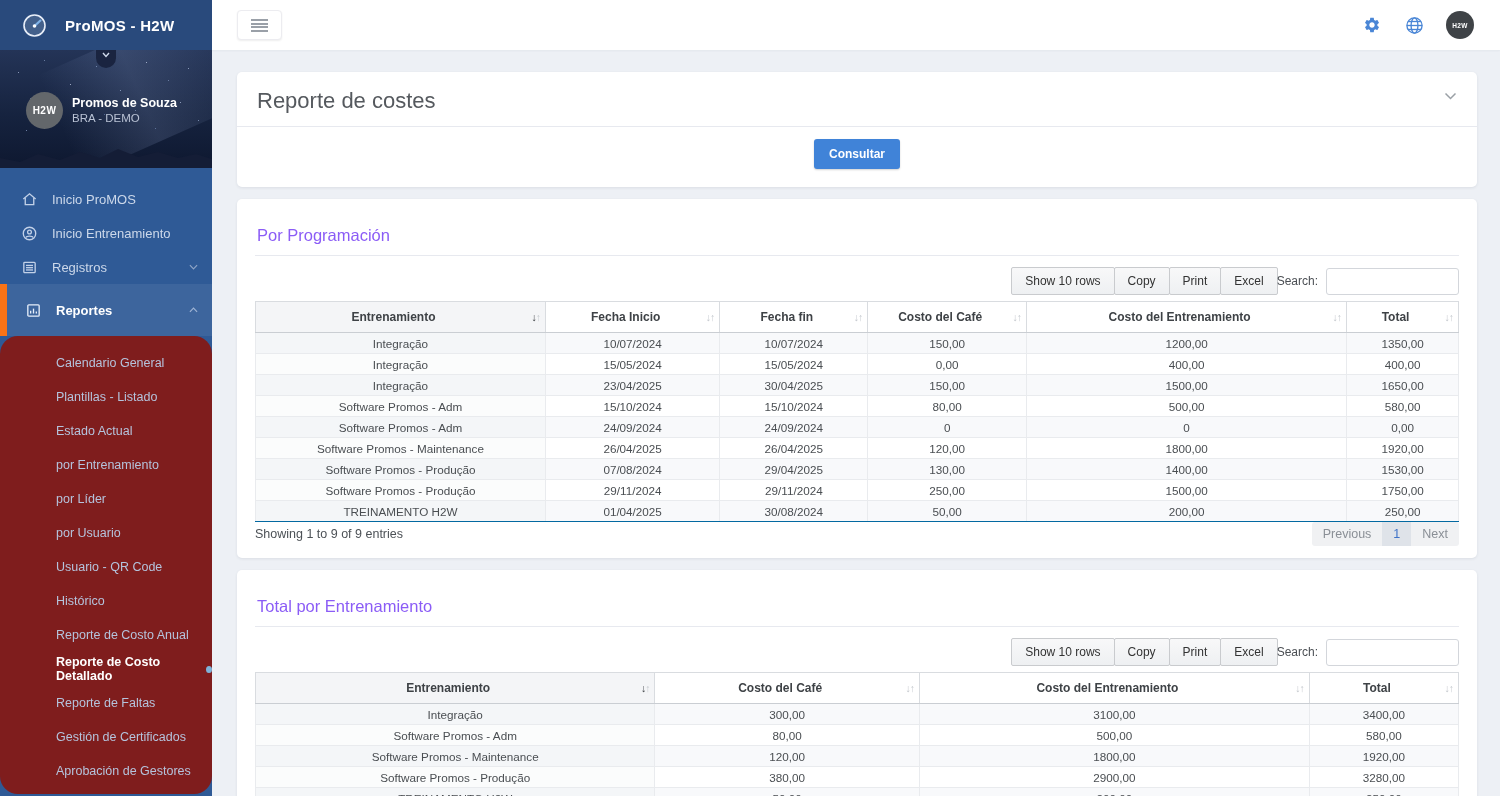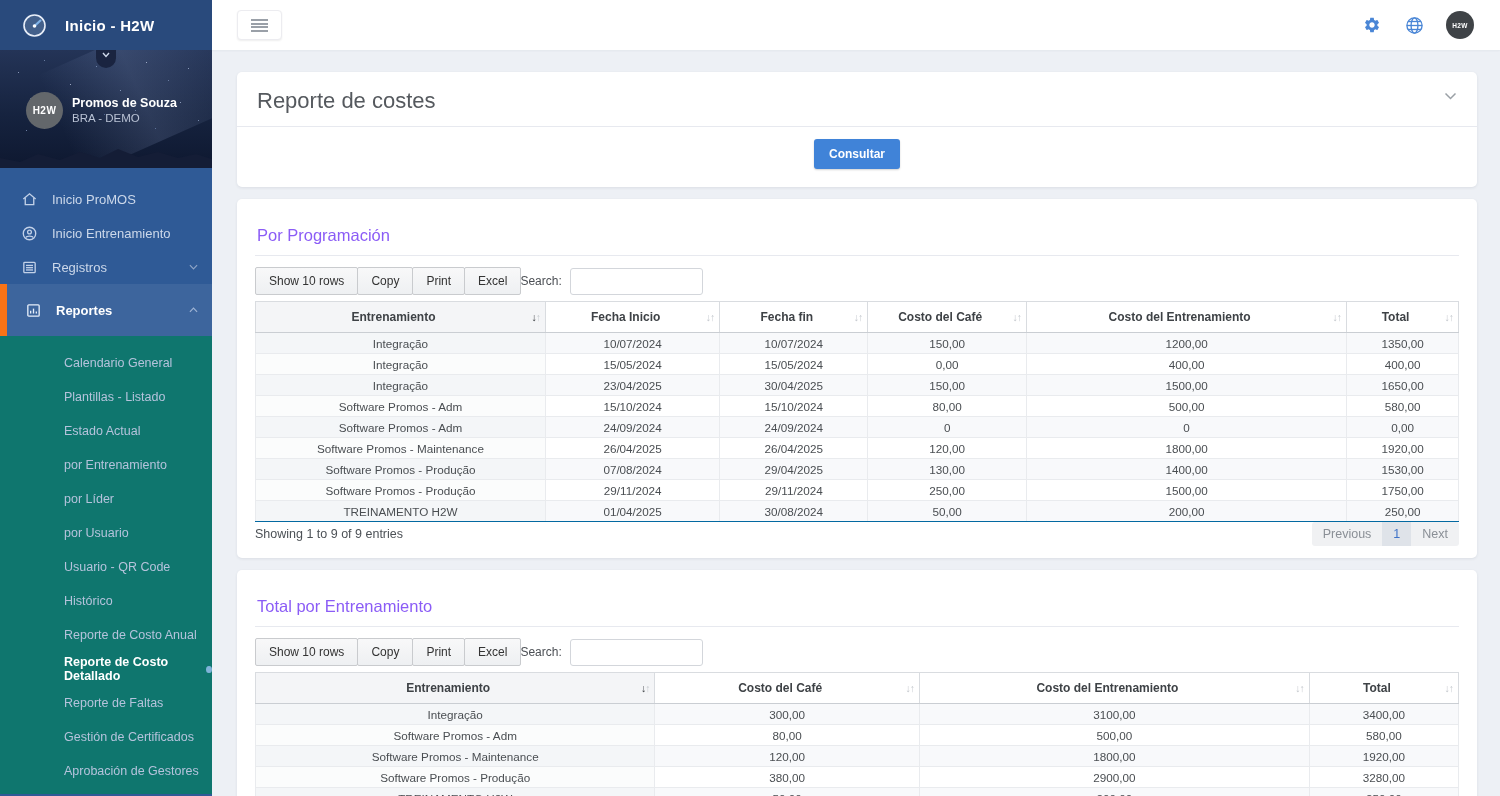--- a/index.html
+++ b/index.html
@@ -29,21 +29,21 @@
   .pname { position:absolute; left:72px; top:46px; color:#fff; font-size:12.5px; font-weight:bold; }
   .porg { position:absolute; left:72px; top:62px; color:#b9c2d4; font-size:11.5px; }
 
   .menu { padding-top:14px; }
   .menu-item { height:34px; display:flex; align-items:center; padding:0 14px 0 20px; color:#ccd8ea; font-size:13px; cursor:pointer; }
   .menu-item .mi-icon { width:18px; display:flex; justify-content:center; }
   .menu-item .mi-label { margin-left:14px; }
   .menu-item .mi-chev { margin-left:auto; display:flex; }
   .menu-item.active { background:rgba(255,255,255,.07); border-left:7px solid #f97316; padding-left:17px; height:52px; }
   .menu-item.active .mi-label { color:#fff; font-weight:bold; }
-  .submenu { background:#0f766e; padding:10px 0 6px 12px; }
+  .submenu { background:#7f1d1d; padding:10px 0 6px 4px;border-radius:18px; }
   .subitem { height:34px; display:flex; align-items:center; padding-left:52px; color:#b5c3dc; font-size:12.5px; cursor:pointer; }
   .subitem.active { color:#fff; font-weight:bold; }
   .active-dot { width:7px; height:7px; border-radius:50%; background:#7fb3d9; margin-left:12px; }
 
   
   .main { flex:1; display:flex; flex-direction:column; height:796px; overflow:hidden; }
   .topbar { height:50px; flex:0 0 50px; background:#fff; display:flex; align-items:center; justify-content:space-between;
     padding:0 26px 0 25px; box-shadow:0 1px 2px rgba(40,50,70,.05); position:relative; z-index:2; }
   .hamburger { width:45px; height:30px; background:#fff; border:1px solid #ececf0; border-radius:4px;
     box-shadow:0 1px 2px rgba(0,0,0,.07); display:flex; align-items:center; justify-content:center; cursor:pointer; }
@@ -60,21 +60,21 @@
   .page-title { margin:0; font-size:22px; font-weight:400; color:#55595e; }
   .collapse-chev { color:#9aa0a6; display:flex; padding-top:4px; cursor:pointer; }
   .divider { border-top:1px solid #e7e9ef; }
   .consult-row { display:flex; justify-content:center; padding:12px 0 18px 0; }
   .btn-primary { background:#4083d8; color:#fff; border:none; border-radius:3px; font-size:12px; font-weight:bold;
     padding:8px 15px; cursor:pointer; box-shadow:0 1px 2px rgba(0,0,0,.18); font-family:inherit; }
 
   .table-card { padding:14px 18px 12px 18px; }
   .section-title { margin:13px 0 10px 2px; font-size:16.5px; font-weight:400; color:#8b5cf6; }
   .table-card .divider { margin-bottom:11px; }
-  .table-top { display:flex; justify-content:flex-start; align-items:center; margin-bottom:6px; }
+  .table-top { display:flex; justify-content:flex-end; align-items:center; margin-bottom:6px; }
   .dt-buttons { display:flex; }
   .dt-btn { font-size:12px; color:#333; background:linear-gradient(#f8f8f9,#eef0f2); border:1px solid #c9cbce;
     border-radius:2px; padding:6px 13px; margin-right:-1px; cursor:pointer; font-family:inherit; }
   .search-box { display:flex; align-items:center; }
   .search-box label { font-size:12px; color:#4b4f54; margin-right:8px; }
   .search-box input { width:133px; height:27px; border:1px solid #d3d6db; border-radius:3px; background:#fff; padding:0 8px;
     font-size:12px; font-family:inherit; outline:none; }
 
   table.dt { width:100%; border-collapse:collapse; table-layout:fixed; }
   table.dt thead th { font-size:12px; font-weight:bold; color:#3e4246; padding:8px 18px 8px 4px; background:#fff;
@@ -105,21 +105,21 @@
 
   <aside class="sidebar">
     <div class="sb-header">
       <span class="sb-logo">
         <svg width="27" height="27" viewBox="0 0 27 27">
           <circle cx="13.5" cy="13.5" r="10.5" fill="rgba(255,255,255,.12)" stroke="#e8eef8" stroke-width="1.6"></circle>
           <line x1="13.5" y1="14" x2="20" y2="8" stroke="#7fb3e8" stroke-width="2.2"></line>
           <circle cx="13.5" cy="14" r="1.8" fill="#ffffff"></circle>
         </svg>
       </span>
-      <span class="sb-title">Inicio - H2W</span>
+      <span class="sb-title">ProMOS - H2W</span>
     </div>
 
     <div class="profile">
       <span class="nebula"></span>
       <span class="stars"></span>
       <svg class="mountains" width="212" height="26" viewBox="0 0 212 26">
         <path d="M0 26 L0 16 L20 20 L38 12 L60 18 L80 10 L100 16 L118 7 L138 15 L158 10 L178 16 L196 12 L212 17 L212 26 Z" fill="#141d36"></path>
       </svg>
       <div class="profile-toggle">
         <svg width="10" height="10" viewBox="0 0 10 10">

